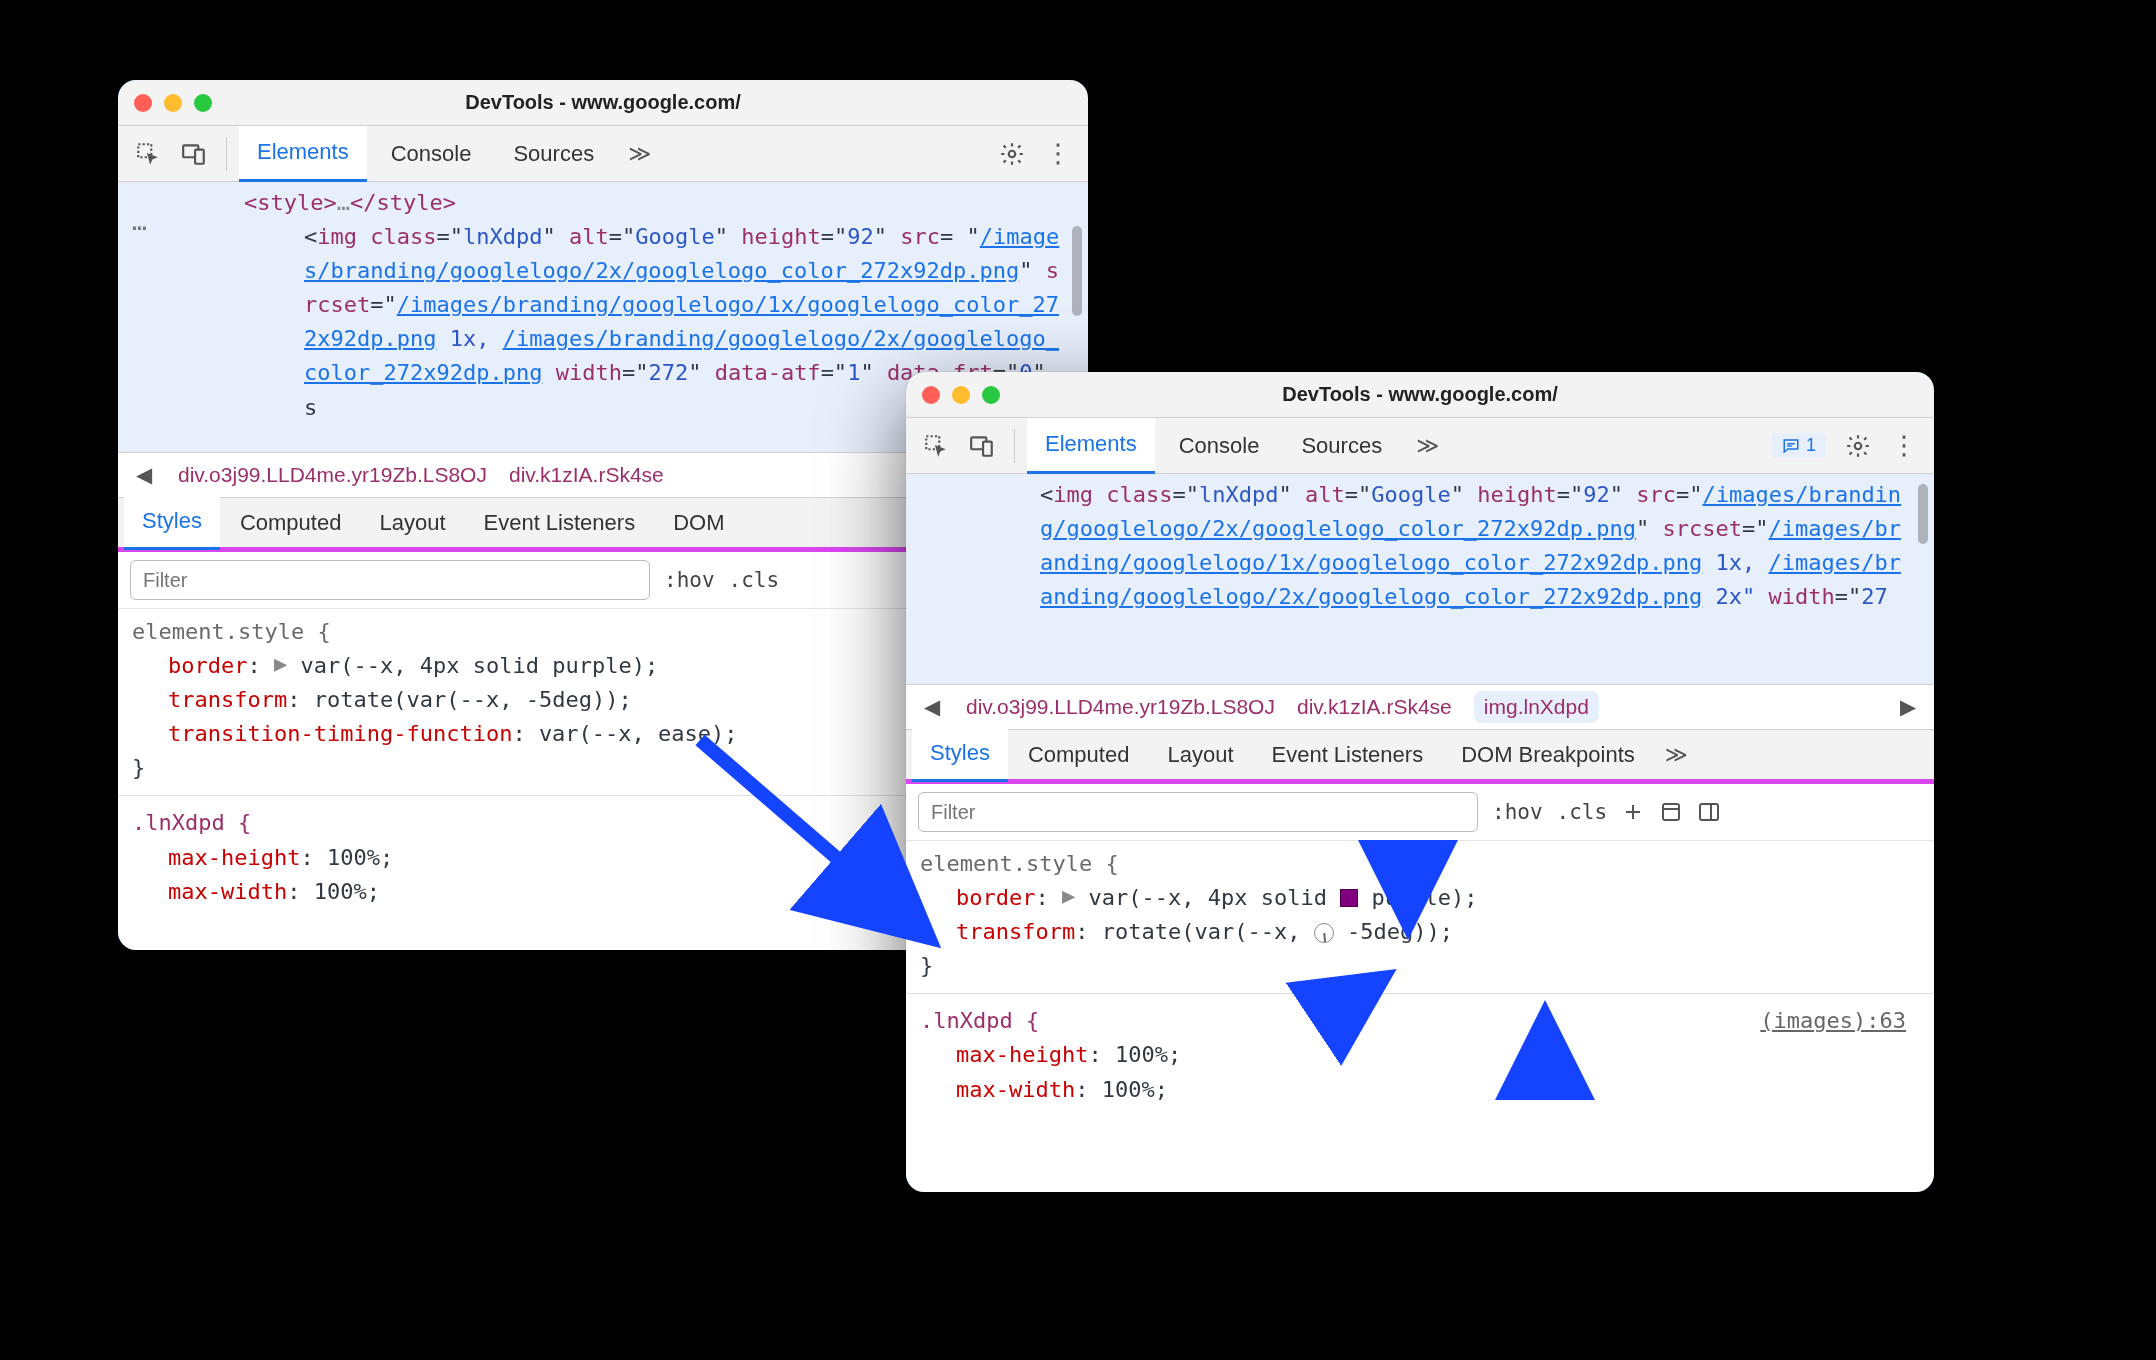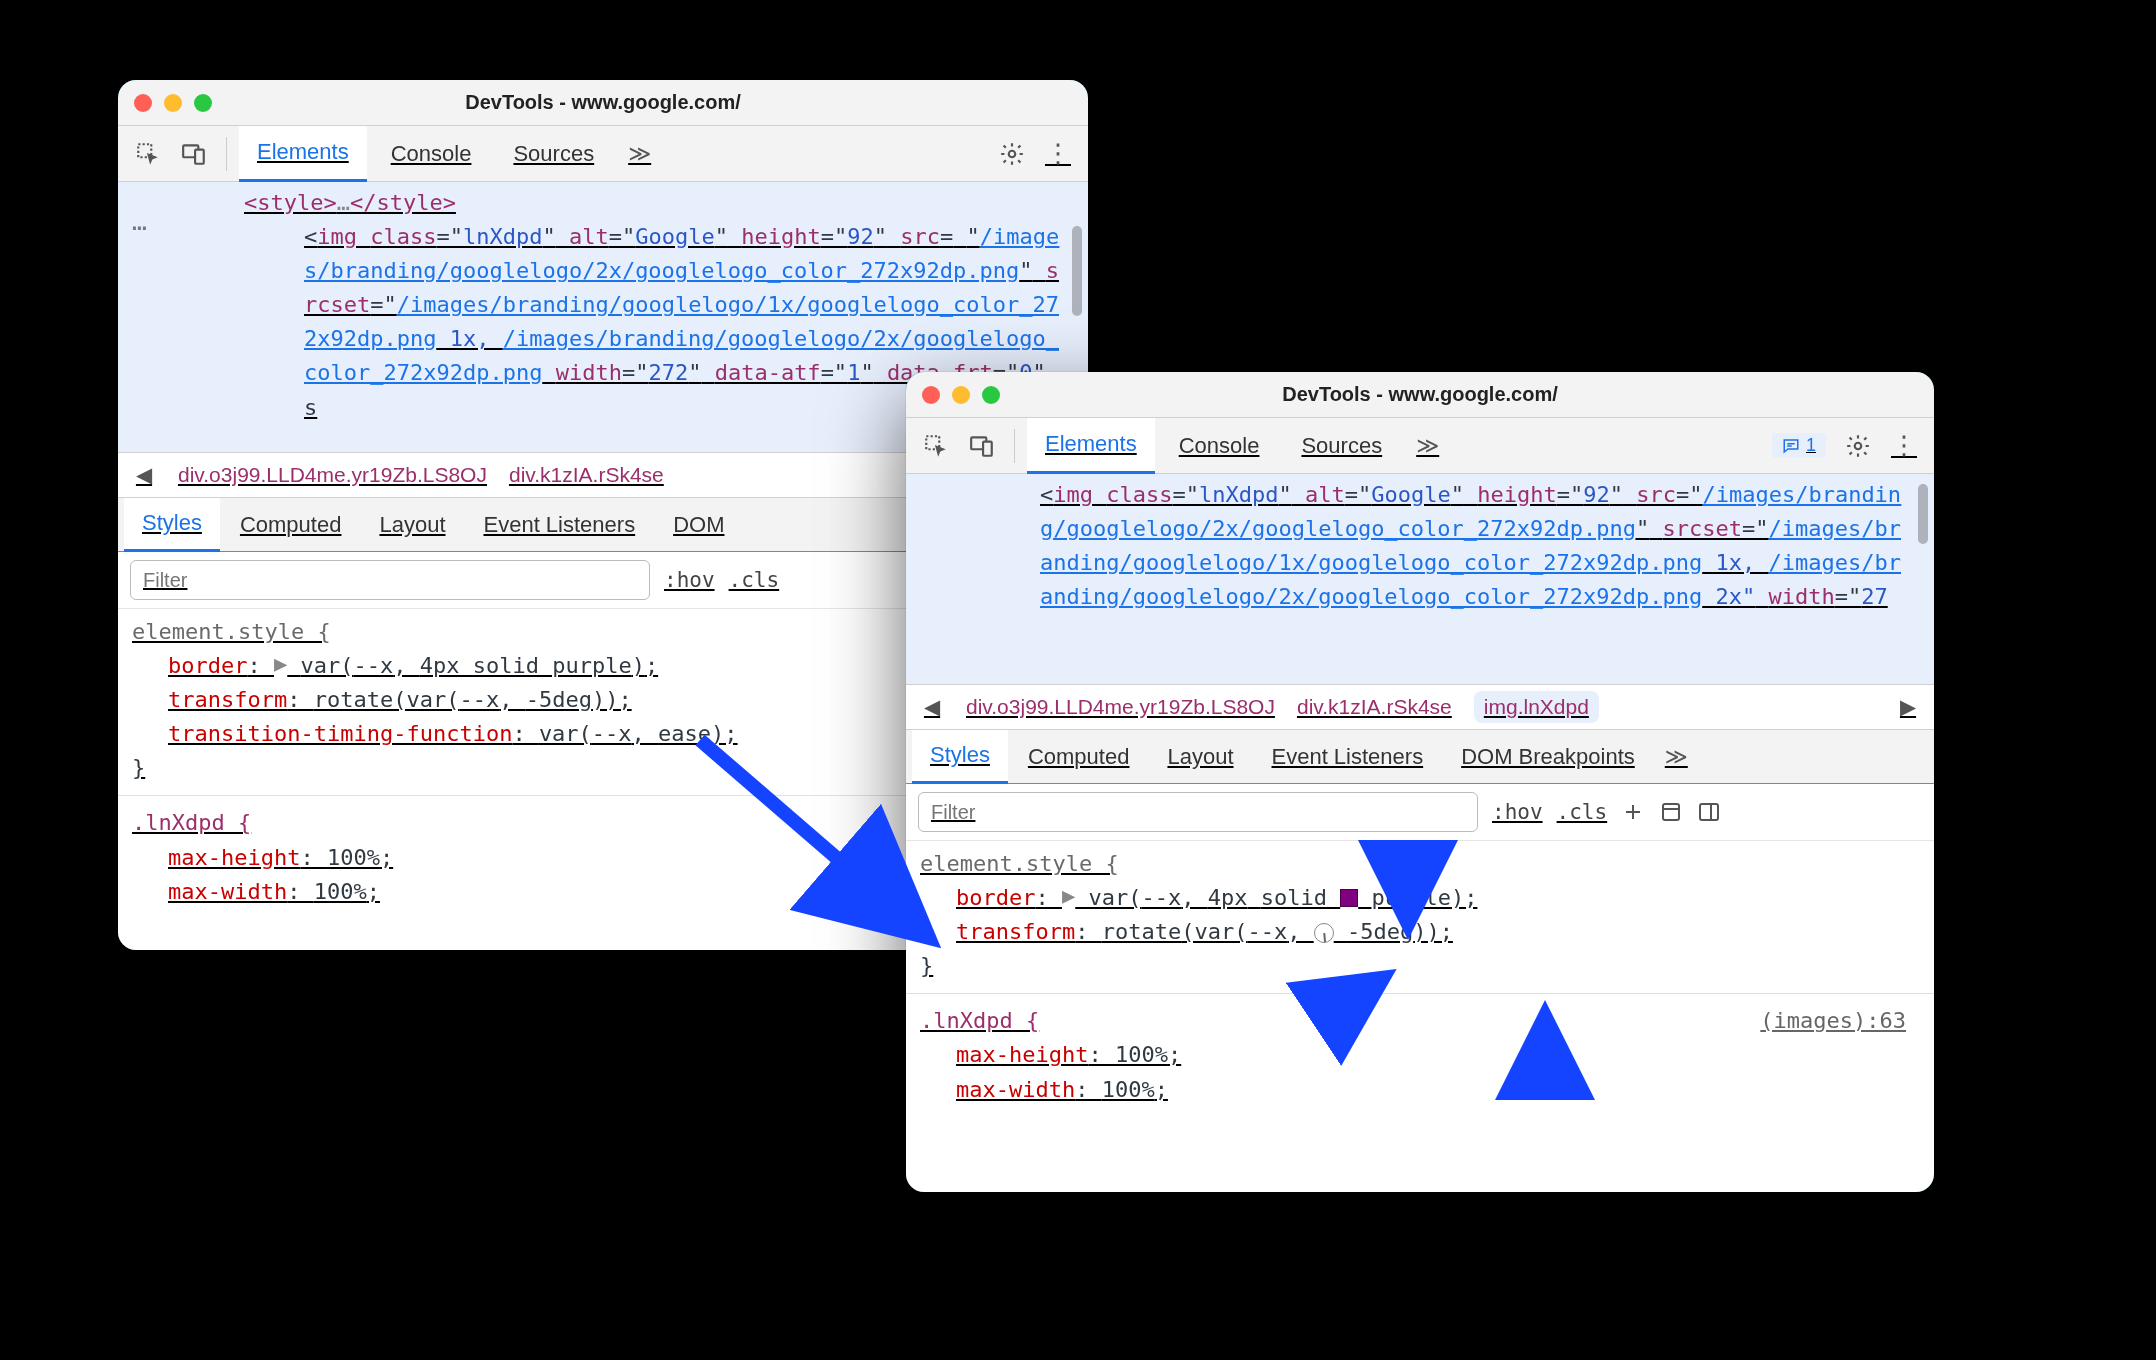--- a/index.html
+++ b/index.html
@@ -12,21 +12,20 @@
     transform-origin: top left;
   }
   .window {
     position: absolute;
     background: #0369a1;
     border-radius: 18px;
     box-shadow: 0 30px 80px rgba(0,0,0,0.6), 0 0 0 1px rgba(0,0,0,0.05);
     overflow: hidden;
     display: flex;
     flex-direction: column;
-    text-decoration: underline;
   }
   .win1 { left: 118px; top: 80px; width: 970px; height: 870px; }
   .win2 { left: 906px; top: 372px; width: 1028px; height: 820px; }
 
   .titlebar {
     height: 46px;
     display: flex;
     align-items: center;
     padding: 0 16px;
     border-bottom: 1px solid #d0d0d0;
@@ -98,21 +97,21 @@
     padding: 0 14px; border-top: 1px solid #d0d0d0; border-bottom: 1px solid #d0d0d0;
     font-size: 21px; color: #9b2f6b; background: #fff;
     font-family: -apple-system, BlinkMacSystemFont, sans-serif;
   }
   .breadcrumbs .crumb { cursor: pointer; white-space: nowrap; }
   .breadcrumbs .crumb.active { background: #e7eefc; padding: 4px 10px; border-radius: 8px; }
   .breadcrumbs .navb { color: #555; cursor: pointer; width: 24px; text-align: center; }
 
   .subtabs {
     height: 54px; display: flex; align-items: center; padding: 0 6px; gap: 2px;
-    border-bottom: 1px solid #d946ef; background: #f3f3f3;
+    border-bottom: 5px solid #d946ef; background: #f3f3f3;
   }
   .subtab { padding: 0 18px; font-size: 22px; color: #333; height: 54px; display: flex; align-items: center; cursor: pointer; white-space: nowrap; }
   .subtab.active { color: #1a73e8; border-bottom: 3px solid #1a73e8; background: #fff; }
 
   .filterrow {
     display: flex; align-items: center; gap: 14px;
     padding: 8px 12px; border-bottom: 1px solid #e5e5e5; background: #fff;
   }
   .filterrow input {
     flex: 0 0 auto; width: 520px; height: 40px; font-size: 20px;

